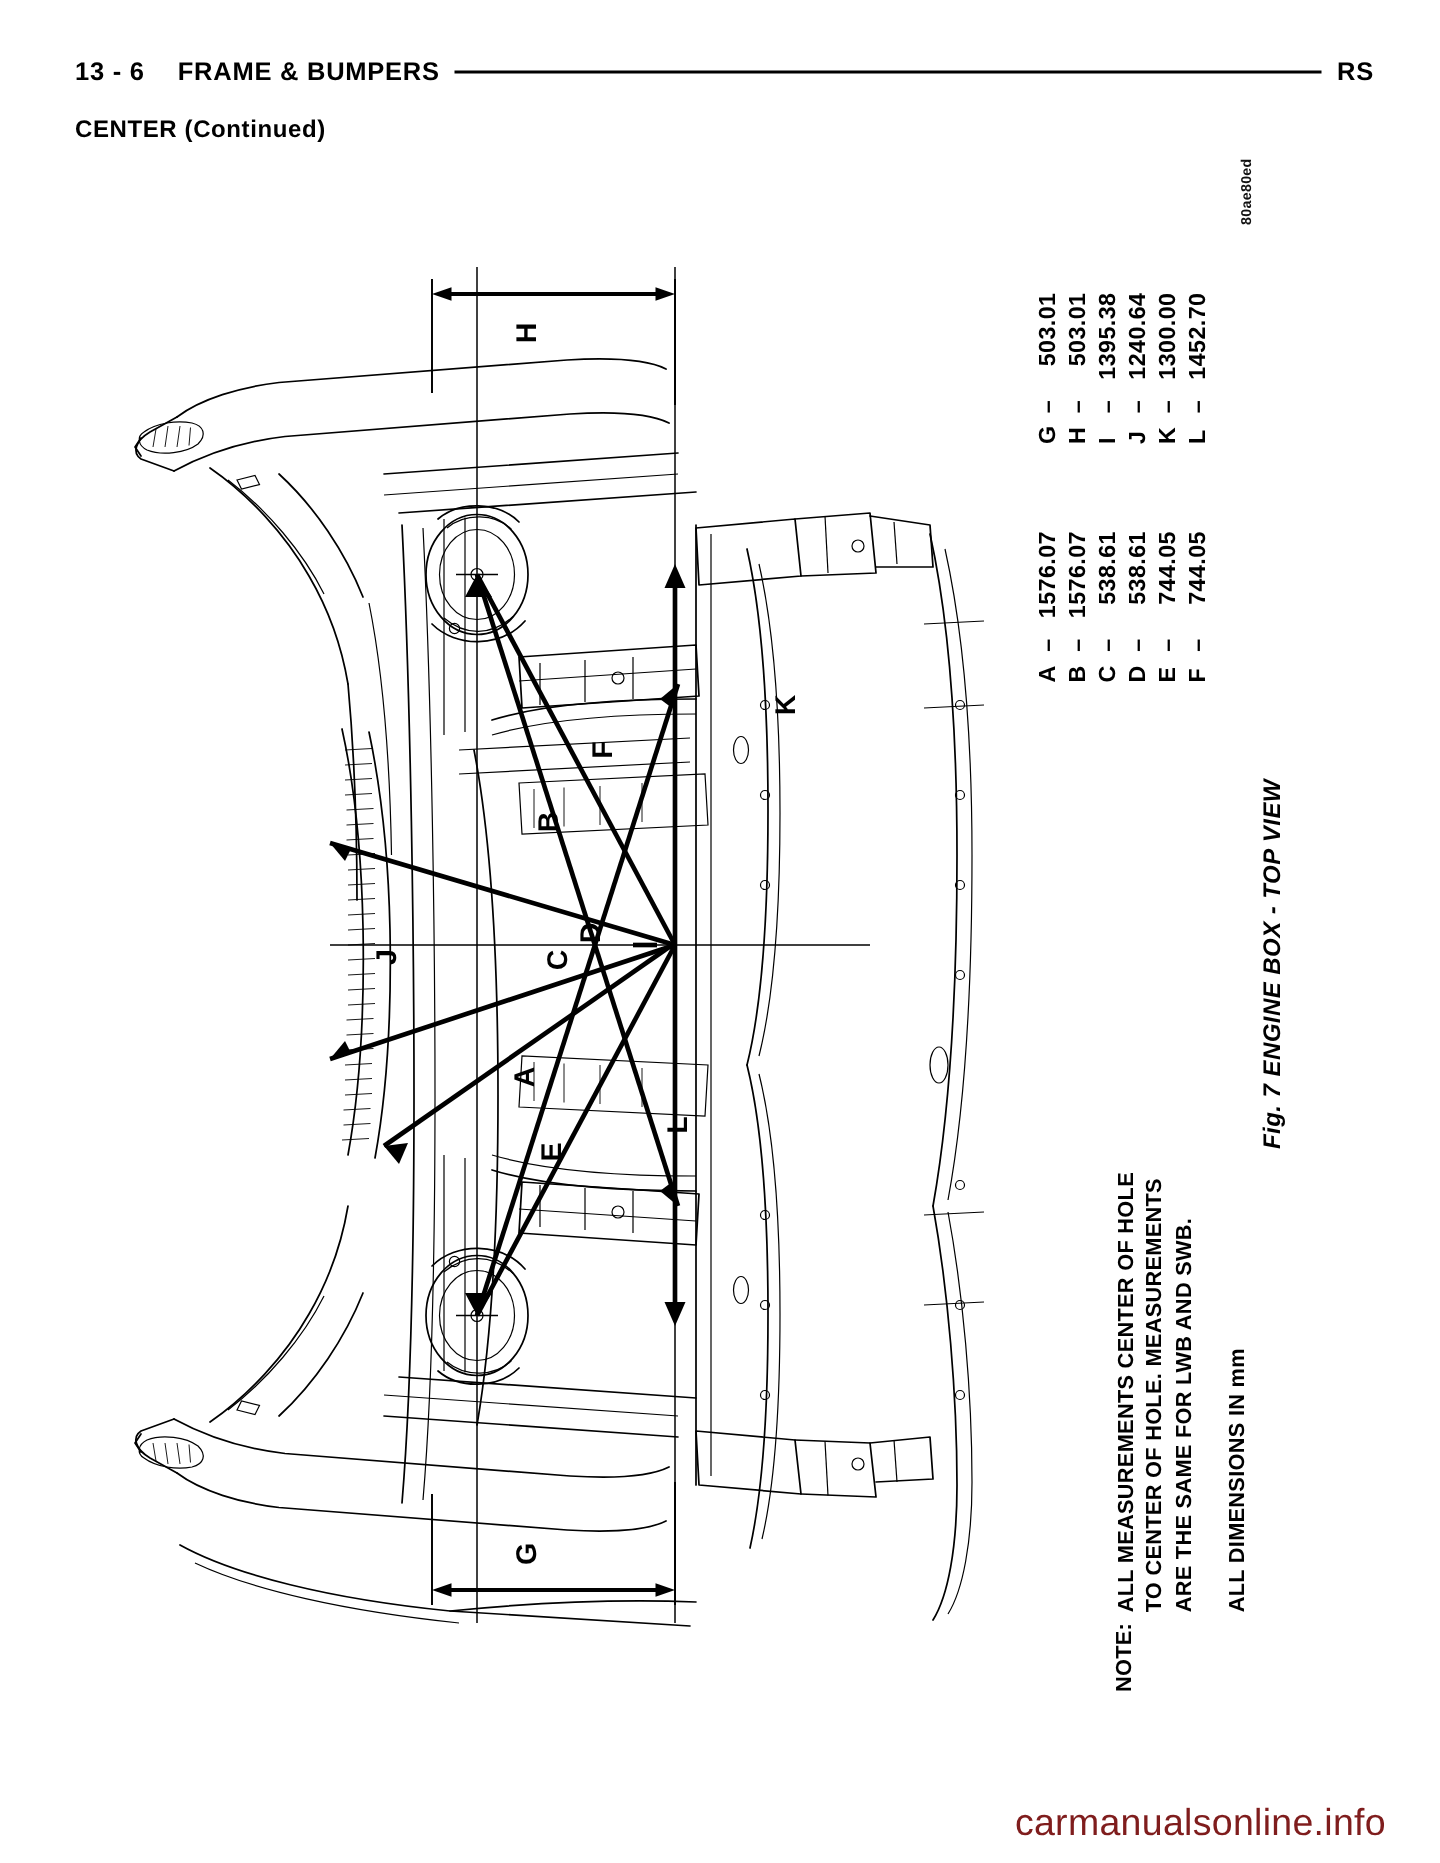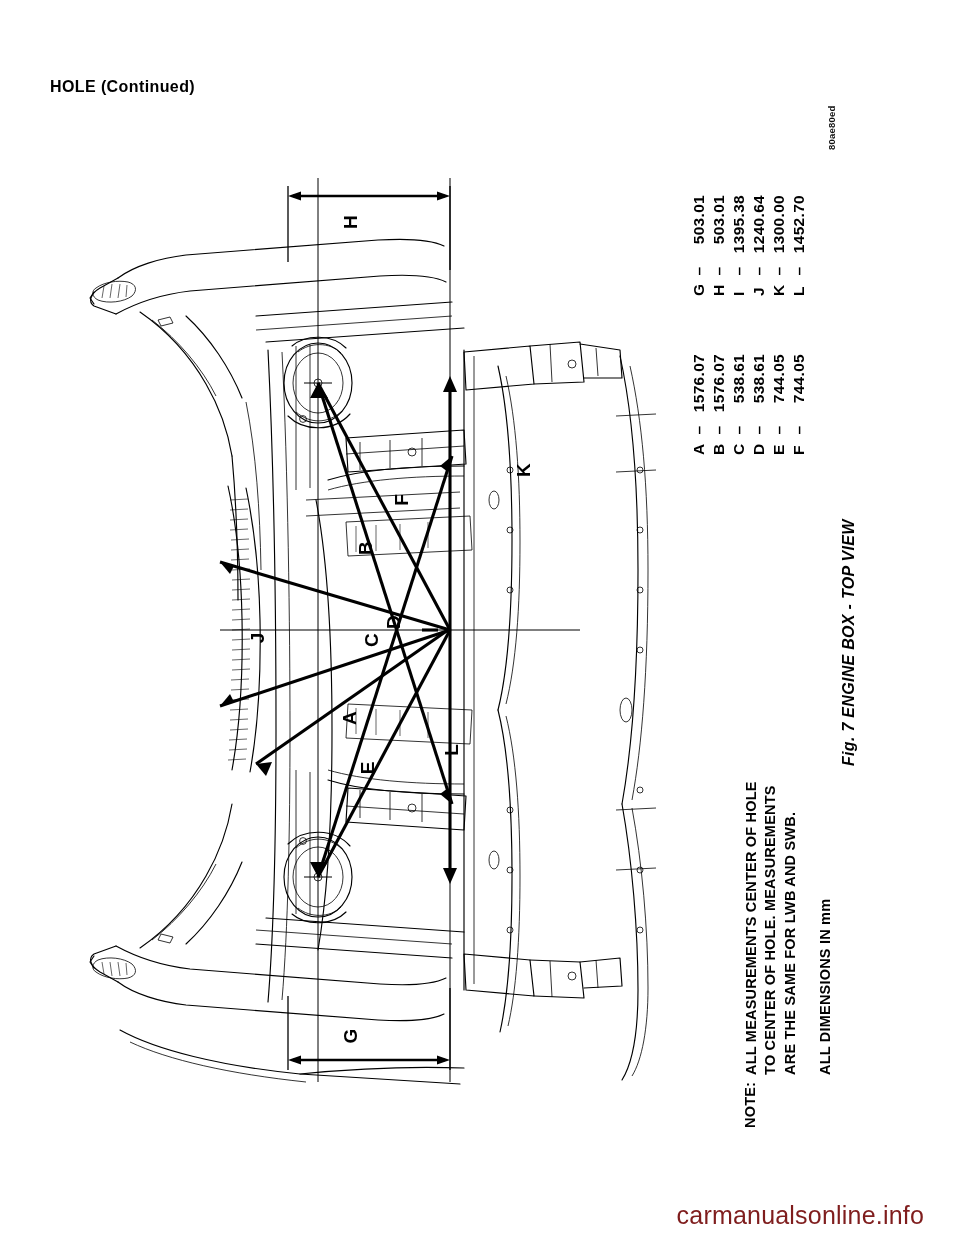--- a/index.html
+++ b/index.html
@@ -79,22 +79,28 @@
   .extline{fill:none;stroke:#000;stroke-width:1.3;}
   .ctr{fill:none;stroke:#000;stroke-width:1.0;}
   .solid{fill:#000;}
   .lbl{font-family:"Liberation Sans",sans-serif;font-size:19px;font-weight:bold;}
 </style>
 </head>
 <body>
 
 <div class="page">
 
-
-  <div id="section-subtitle">HOLE (Continued)</div>
+  <div id="header-row">
+    <div id="page-number">13 - 6</div>
+    <div id="header-title">FRAME &amp; BUMPERS</div>
+    <div id="header-rule"></div>
+    <div id="header-code">RS</div>
+  </div>
+
+  <div id="section-subtitle">CENTER (Continued)</div>
 
   <div id="artwork-code">
     <span>80ae80ed</span>
   </div>
 
   <div id="diagram-area">
     <svg id="diagram-svg" viewBox="0 0 620 920" xmlns="http://www.w3.org/2000/svg">
 
       <g>
         <path class="extline" d="M228 16 L228 92"></path>

